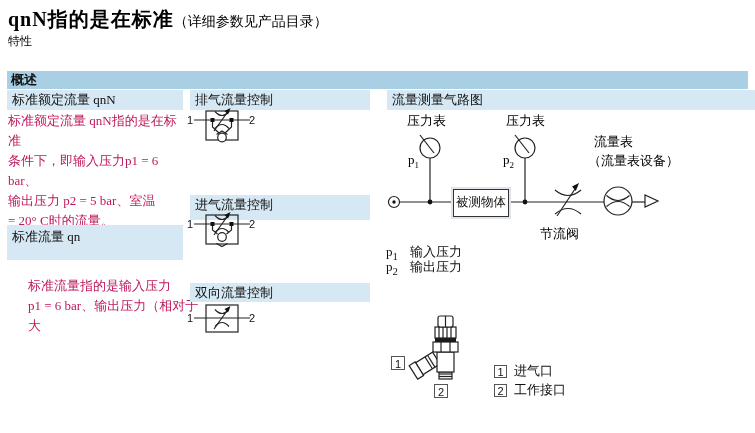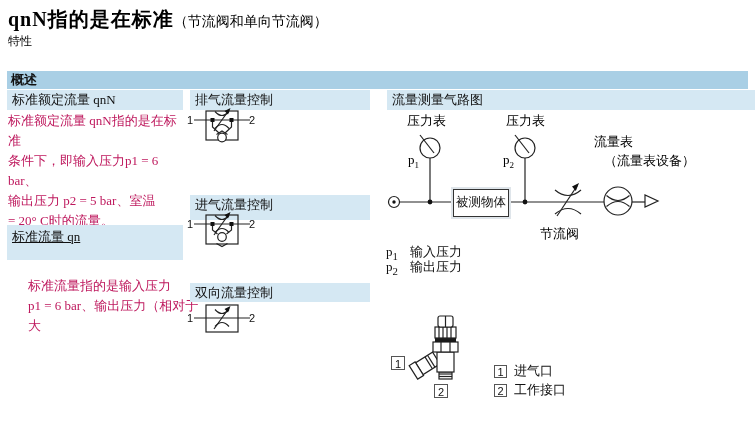--- a/index.html
+++ b/index.html
@@ -9,21 +9,21 @@
   .title-row{left:8px;top:6px;white-space:nowrap;}
   .title-main{font-size:20px;font-weight:bold;letter-spacing:1px;color:#000;}
   .title-suffix{font-size:14px;font-weight:normal;color:#000;}
   .subtitle{left:8px;top:33px;font-size:12px;color:#000;}
   .band{left:7px;top:71px;width:741px;height:18px;background:#a9cfe5;
         font-size:13px;font-weight:bold;line-height:18px;padding-left:4px;box-sizing:border-box;}
   .cell{background:#d5e8f3;font-size:13px;line-height:20px;padding-left:5px;box-sizing:border-box;overflow:hidden;}
   .c1h1{left:7px;top:90px;width:176px;height:20px;}
   .c2h1{left:190px;top:90px;width:180px;height:20px;}
   .c3h1{left:387px;top:90px;width:433px;height:20px;}
-  .c1h2{left:7px;top:225px;width:176px;height:35px;padding-top:2px;text-decoration:underline;}
+  .c1h2{left:7px;top:225px;width:176px;height:35px;padding-top:2px;}
   .c2h2{left:190px;top:195px;width:180px;height:25px;line-height:19px;}
   .c2h3{left:190px;top:283px;width:180px;height:19px;line-height:19px;}
   .para{left:8px;width:180px;font-size:13px;line-height:20px;color:#be185d;}
   .para1{top:111px;}
   .para2{top:276px;margin-left:20px;}
   .sym{position:absolute;left:186px;}
   .symA{top:107px;}
   .symB{top:211px;}
   .symC{top:301px;}
   svg{display:block;}
@@ -48,21 +48,21 @@
           font-family:"Liberation Sans","DejaVu Sans",sans-serif;box-sizing:border-box;}
   .pleg{font-size:13px;white-space:nowrap;}
   .pleg .sym{position:static;margin-right:12px;font-size:13px;}
 </style>
 </head>
 <body>
 
 <div class="page">
 
   <div class="abs title-row">
-    <span class="title-main">qnN指的是在标准</span><span class="title-suffix">（节流阀和单向节流阀）</span>
+    <span class="title-main">qnN指的是在标准</span><span class="title-suffix">（详细参数见产品目录）</span>
   </div>
   <div class="abs subtitle">特性</div>
 
   <div class="abs cell c1h1">标准额定流量 qnN</div>
 
   <div class="abs band">概述</div>
   <div class="abs para para1">
     <div>标准额定流量 qnN指的是在标准</div>
     <div>条件下，即输入压力p1 = 6 bar、</div>
     <div>输出压力 p2 = 5 bar、室温</div>
@@ -155,21 +155,21 @@
       <path class="ln" d="M219.5,83.5 Q231,93.5 242.5,83.5"></path>
       <path class="ln" d="M219.5,94.5 Q231,84.5 242.5,94.5"></path>
     </g>
 
     <polygon class="wht" points="258,83 258,95 271,89"></polygon>
   </svg>
 
   <div class="abs dlabel" style="left:407px;top:112px;">压力表</div>
   <div class="abs dlabel" style="left:506px;top:112px;">压力表</div>
   <div class="abs dlabel" style="left:594px;top:133px;">流量表</div>
-  <div class="abs dlabel" style="left:604px;top:152px;">（流量表设备）</div>
+  <div class="abs dlabel" style="left:588px;top:152px;">（流量表设备）</div>
   <div class="abs plabel" style="left:408px;top:152px;"><span>p</span><sub>1</sub></div>
   <div class="abs plabel" style="left:503px;top:152px;"><span>p</span><sub>2</sub></div>
   <div class="abs dutbox">被测物体</div>
   <div class="abs dlabel" style="left:540px;top:225px;">节流阀</div>
 
   <div class="abs pleg" style="left:386px;top:243px;">
     <span class="sym"><span>p</span><sub>1</sub></span><span>输入压力</span>
   </div>
   <div class="abs pleg" style="left:386px;top:258px;">
     <span class="sym"><span>p</span><sub>2</sub></span><span>输出压力</span>

